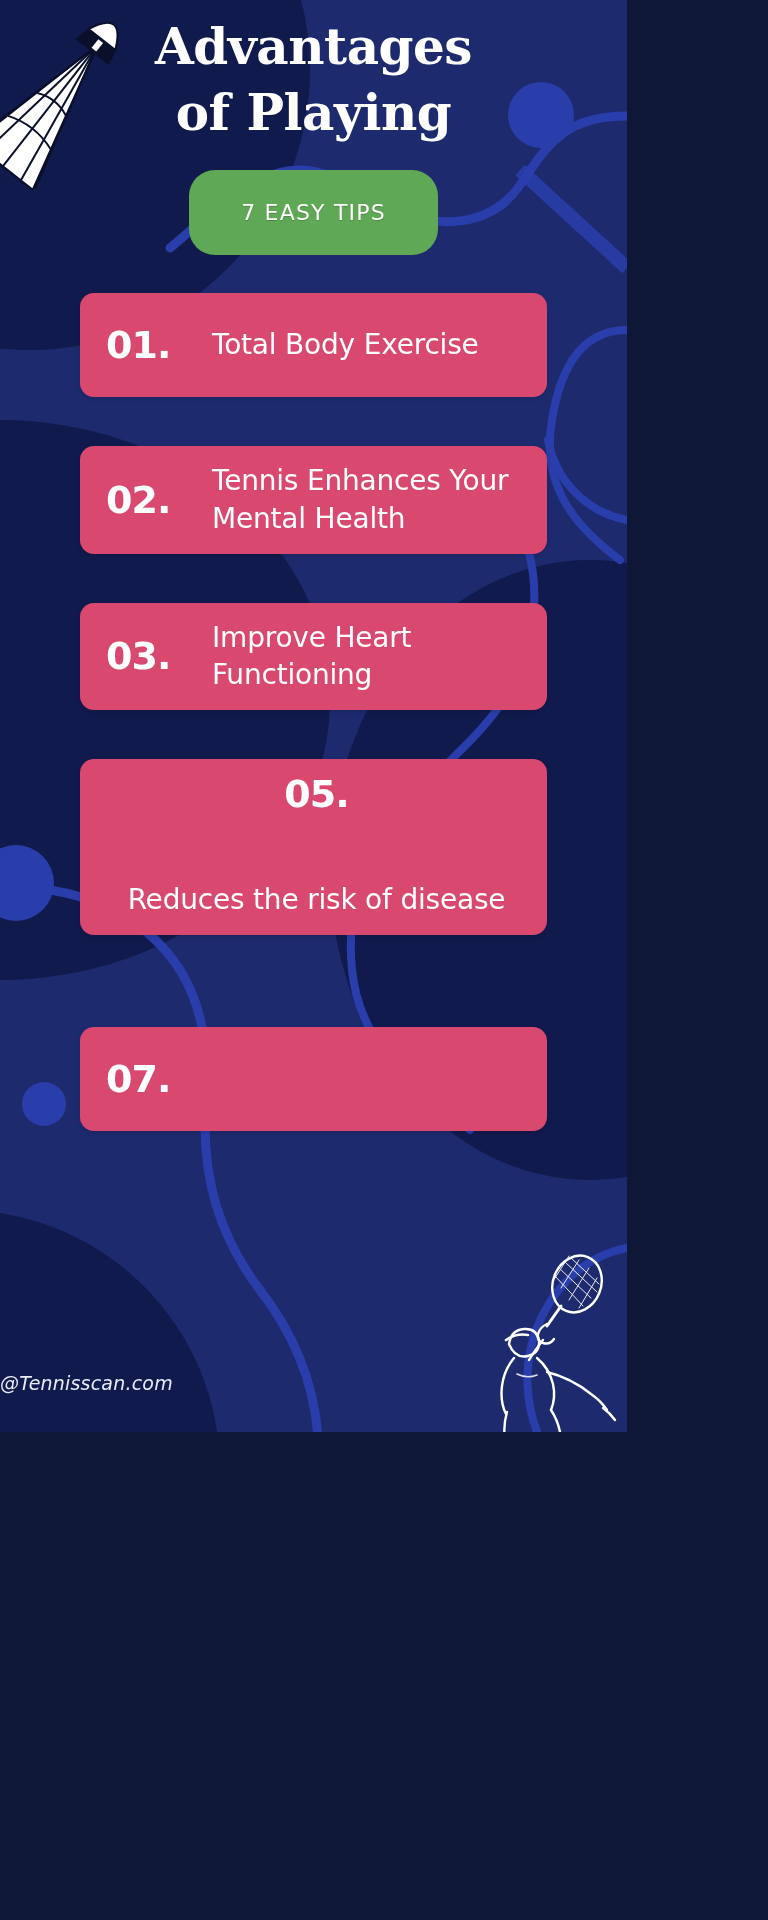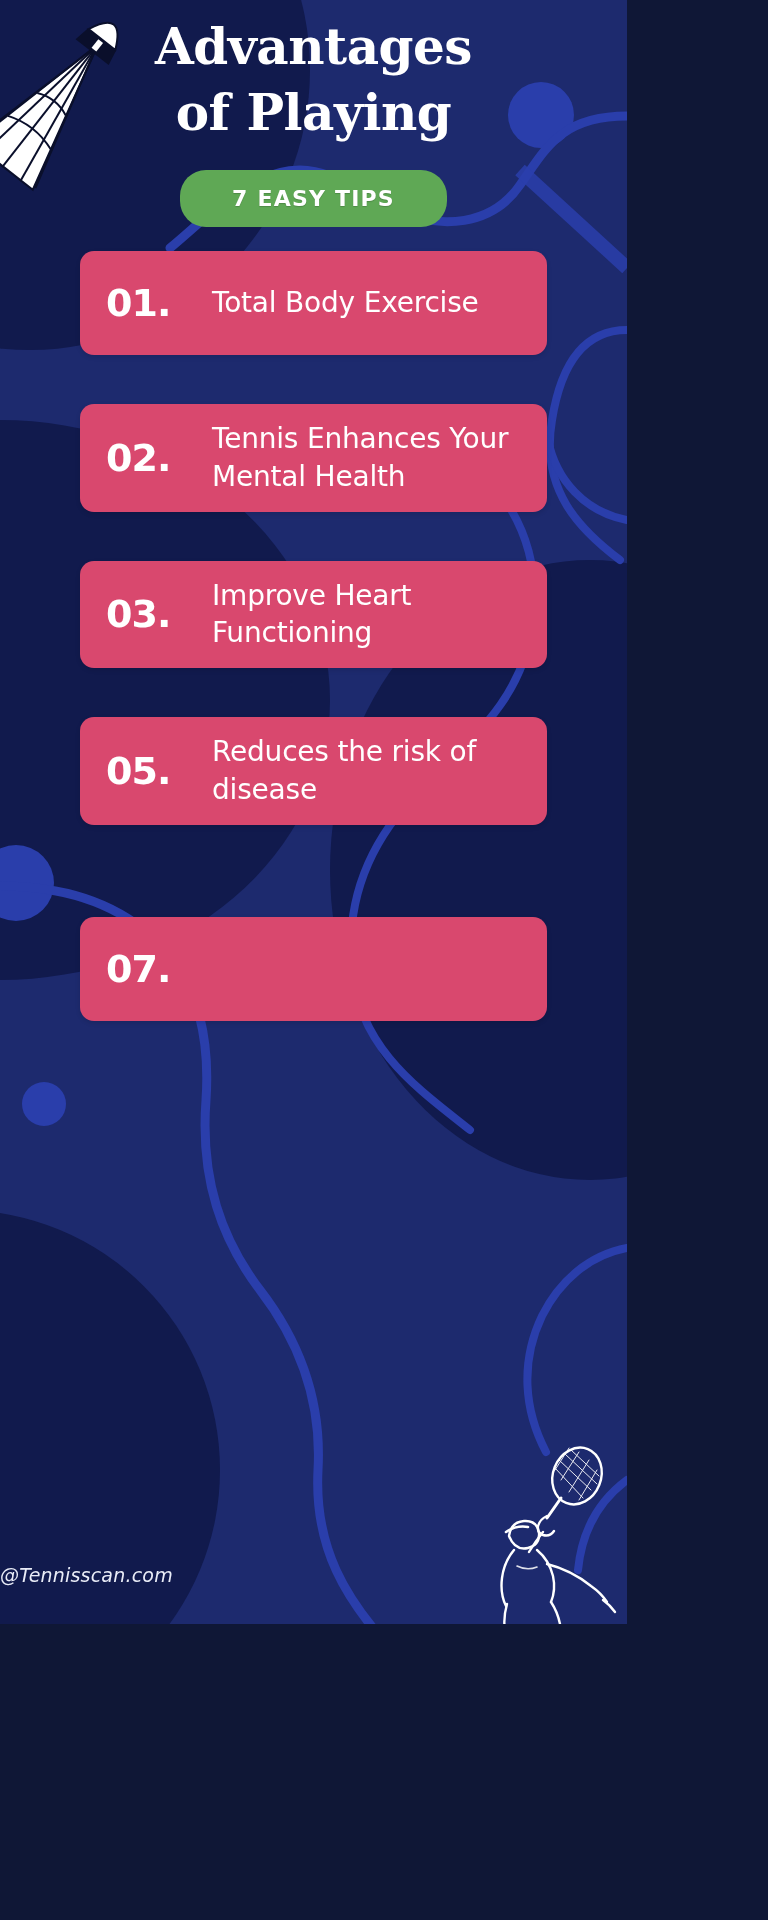--- a/index.html
+++ b/index.html
@@ -4,21 +4,21 @@
 <style>
   * { margin:0; padding:0; box-sizing:border-box; }
   html,body { background:#0f1736; }
   body {
     width:768px; height:1920px;
     position:relative; overflow:hidden;
     font-family:"Liberation Sans", sans-serif;
   }
   #poster {
     position:absolute; left:0; top:0;
-    width:627px; height:1624px;
+    width:627px; height:1432px;
     background:#1d2a6e;
     overflow:hidden;
   }
   
   .bg-layer { position:absolute; inset:0; pointer-events:none; }
   .blob {
     position:absolute; border-radius:50%;
     background:#111a4d;
   }
   .circle-bright {
@@ -39,40 +39,40 @@
     letter-spacing:-0.5px;
     padding:0 40px;
   }
   #title .tline { display:block; white-space:nowrap; }
   
   #badge-wrap { position:relative; z-index:5; display:flex; justify-content:center; margin-top:24px; }
   #badge {
     background:#5fa855;
     color:#ffffff;
     border-radius:26px;
-    padding:16px 52px;
+    padding:30px 52px;
     font-size:22px;
-    font-weight:700;
+    font-weight:400;
     letter-spacing:1.2px;
     font-family:"DejaVu Sans", sans-serif;
     text-shadow:0 1px 1px rgba(0,0,0,.18);
   }
   
-  #cards { position:relative; z-index:5; margin-top:24px; padding:0 80px 4px 80px; }
+  #cards { position:relative; z-index:5; margin-top:38px; padding:0 80px 4px 80px; }
   .card {
     background:#d9486e;
     border-radius:14px;
     display:flex;
     align-items:center;
     padding:16px 20px 16px 26px;
     min-height:104px;
     margin-bottom:49px;
     box-shadow:0 2px 5px rgba(0,0,0,.12);
   }
-  .card.gap-big { margin-bottom:92px; }
+  .card.gap-big { margin-bottom:92px;flex-direction:column; }
   .card-num {
     color:#ffffff;
     font-family:"DejaVu Sans", sans-serif;
     font-weight:700;
     font-size:38px;
     letter-spacing:-1px;
     flex:0 0 106px;
     line-height:1;
   }
   .card-label {

